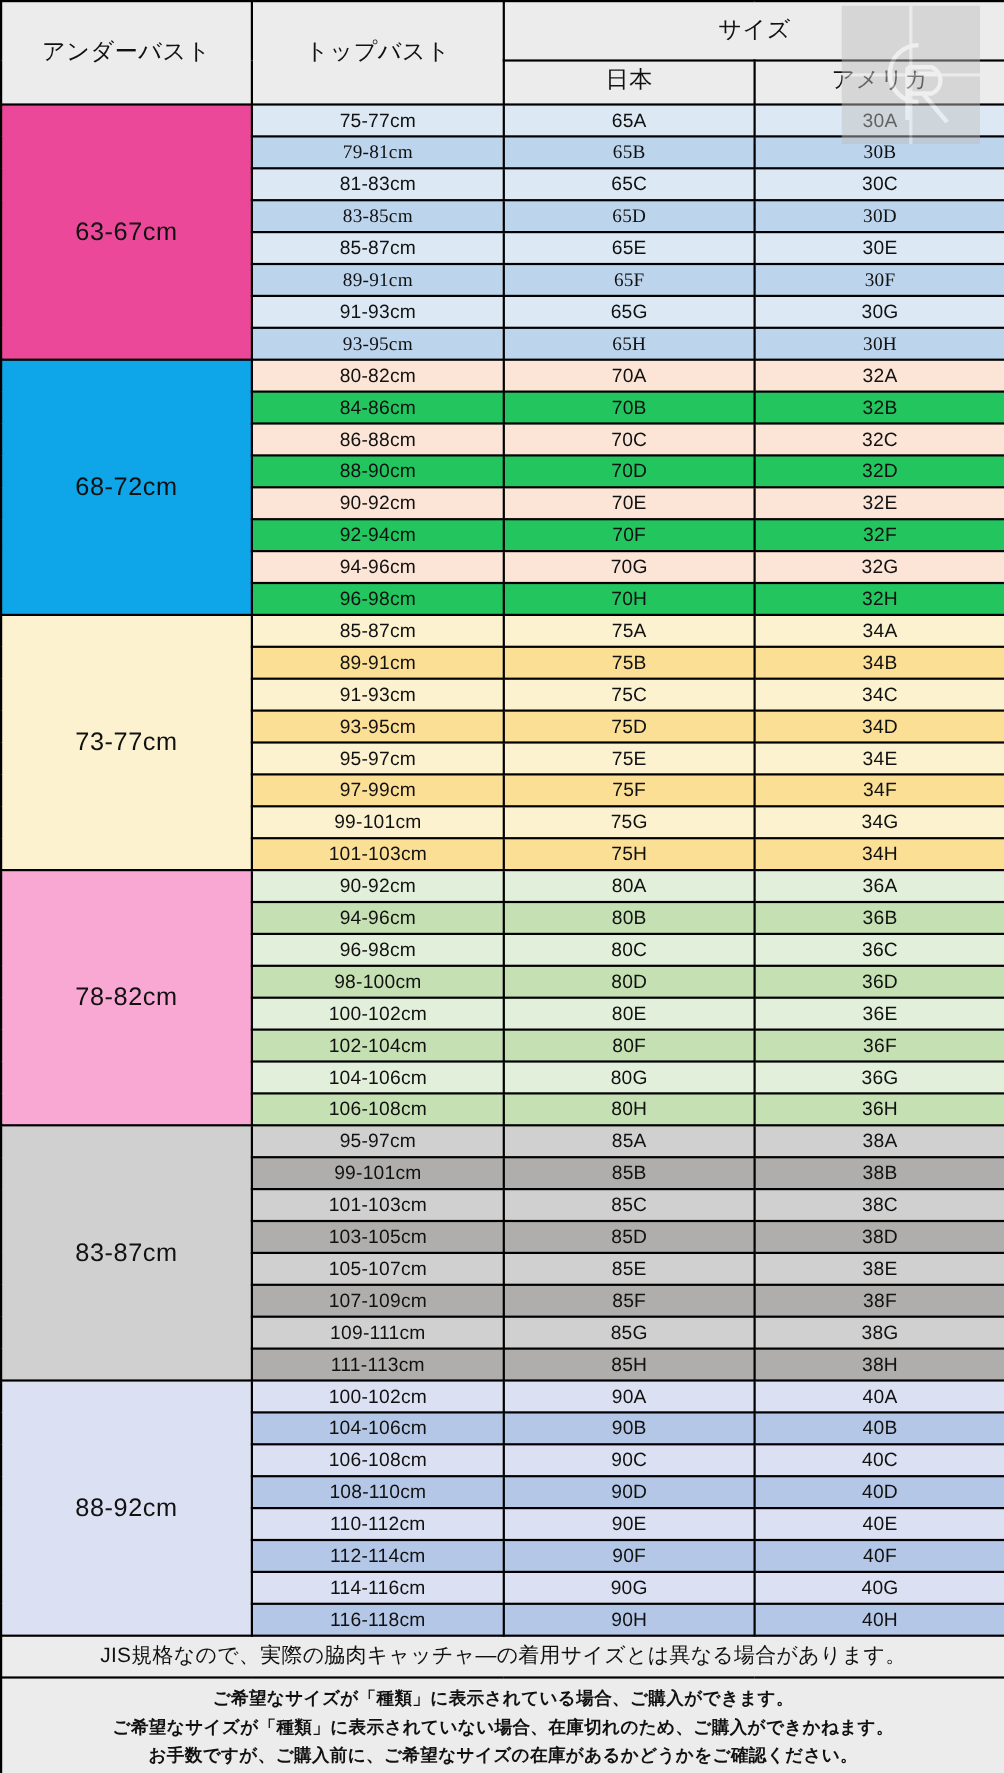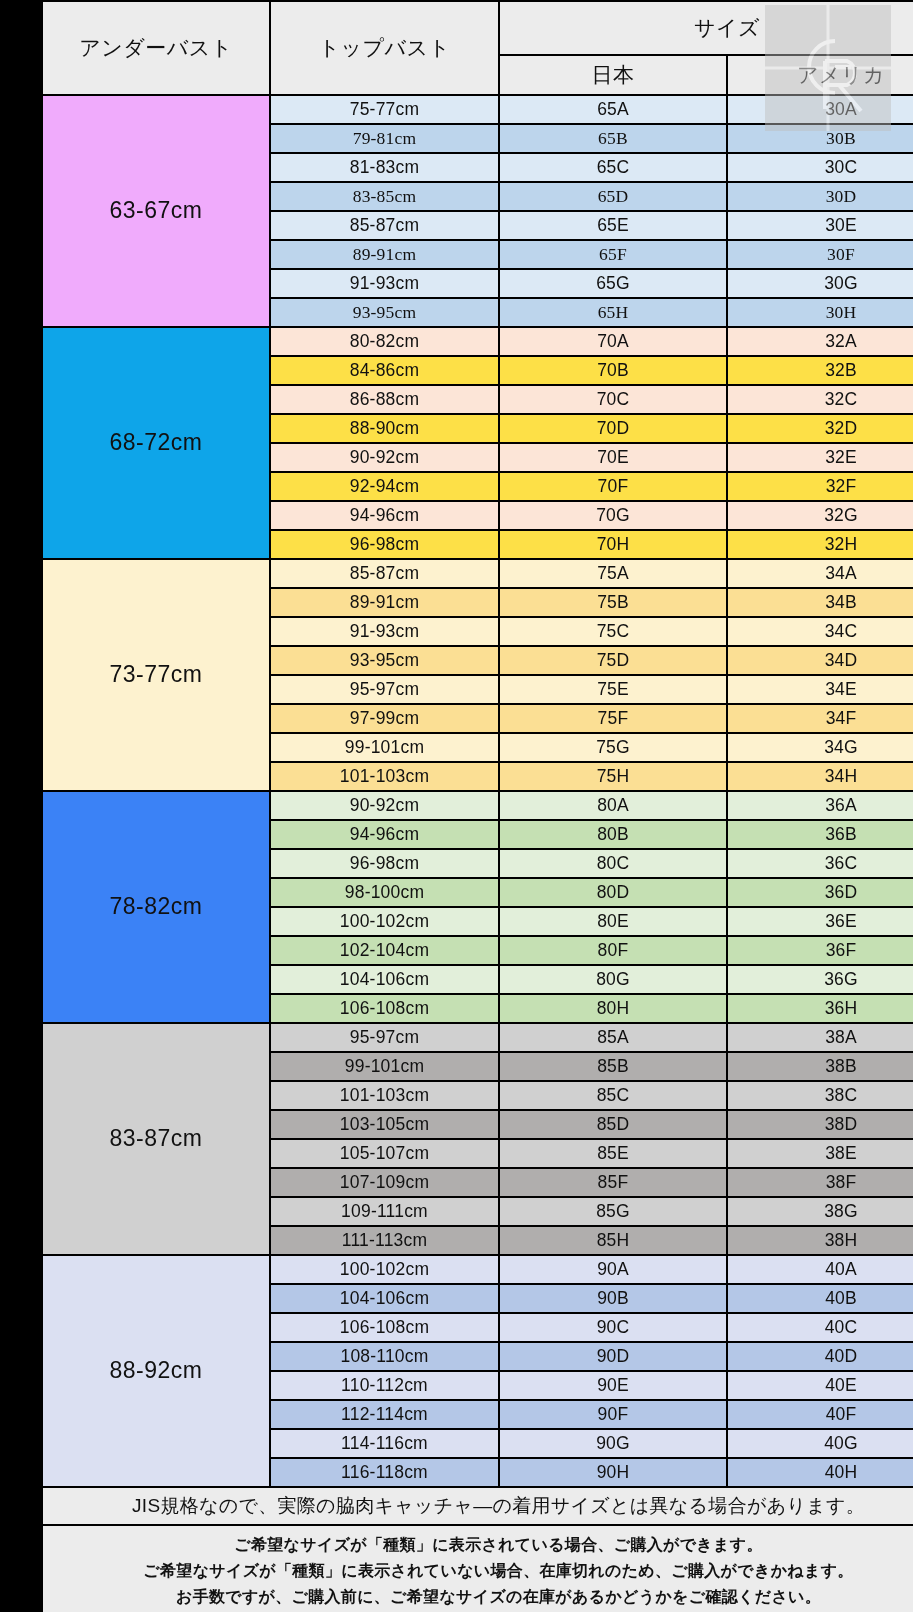--- a/index.html
+++ b/index.html
@@ -14,21 +14,20 @@
     height: 1612px;
     font-family: "Liberation Sans", "DejaVu Sans", sans-serif;
     overflow: hidden;
   }
 
   #chart-root {
     position: relative;
     width: 913px;
     height: 1612px;
     background: #000000;
-    padding-left: 41px;
   }
 
   table.size-table {
     width: 913px;
     border-collapse: collapse;
     table-layout: fixed;
     border: 0;
   }
 
   table.size-table col.c-under  { width: 228px; }
@@ -49,41 +48,41 @@
 
   
   .hdr-cell {
     background: #ececec;
     font-size: 21px;
     letter-spacing: 0.5px;
     color: #111;
   }
   .hdr-tall { height: 78px; }
   .hdr-top  { height: 54px; }
-  .hdr-bot  { height: 40px; }
+  .hdr-bot  { height: 40px; font-family: Liberation Mono, monospace; }
 
   
   .grp-label {
     font-size: 23px;
     letter-spacing: 0.5px;
     color: #111;
   }
 
   
   tbody.grp tr { height: 29px; }
   tbody.grp td.val {
     font-size: 17.5px;
     letter-spacing: 0.2px;
   }
 
   
-  .g-blue   .lt { background: #dce9f5; margin-top: 12px; } .g-blue   .dk { background: #bdd5ec; font-family: Liberation Serif, serif; } .g-blue   .grp-label { background: #f0abfc; }
-  .g-peach  .lt { background: #fce5d7; } .g-peach  .dk { background: #fde047; } .g-peach  .grp-label { background: #0ea5e9; }
+  .g-blue   .lt { background: #dce9f5; margin-top: 12px; } .g-blue   .dk { background: #bdd5ec; font-family: Liberation Serif, serif; } .g-blue   .grp-label { background: #ec4899; }
+  .g-peach  .lt { background: #fce5d7; } .g-peach  .dk { background: #22c55e; } .g-peach  .grp-label { background: #0ea5e9; }
   .g-yellow .lt { background: #fdf2cf; } .g-yellow .dk { background: #fbdf94; } .g-yellow .grp-label { background: #fdf2cf; }
-  .g-green  .lt { background: #e2efda; } .g-green  .dk { background: #c5e0b3; } .g-green  .grp-label { background: #3b82f6; }
+  .g-green  .lt { background: #e2efda; } .g-green  .dk { background: #c5e0b3; } .g-green  .grp-label { background: #f9a8d4; }
   .g-gray   .lt { background: #d0d0d0; } .g-gray   .dk { background: #b0aead; } .g-gray   .grp-label { background: #d0d0d0; }
   .g-indigo .lt { background: #dbe0f2; } .g-indigo .dk { background: #b4c7e7; } .g-indigo .grp-label { background: #dbe0f2; }
 
   
   .note-cell {
     background: #ececec;
     font-size: 19px;
     font-weight: bold;
     color: #111;
     letter-spacing: 0.3px;

